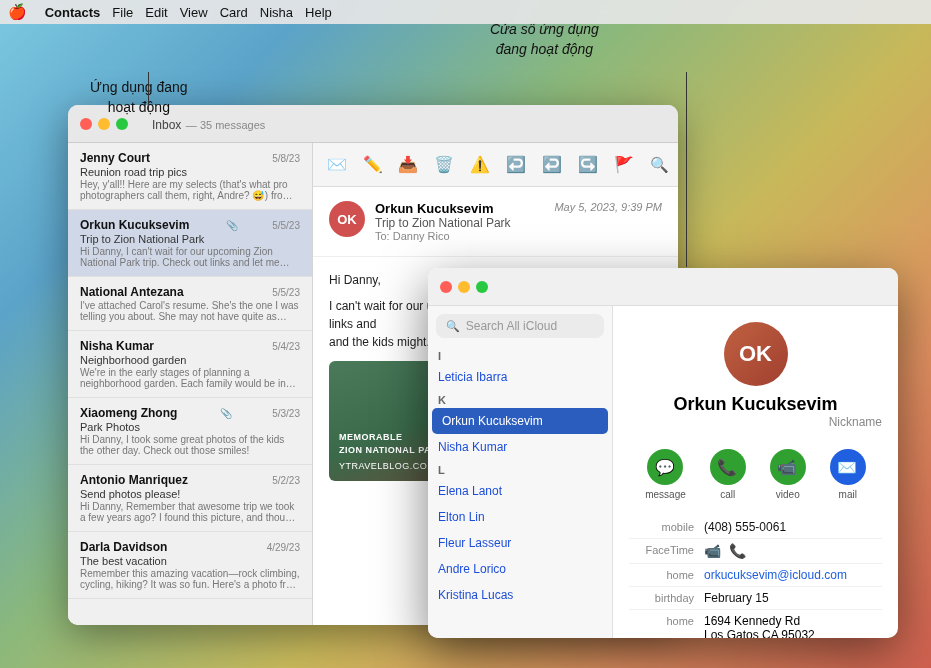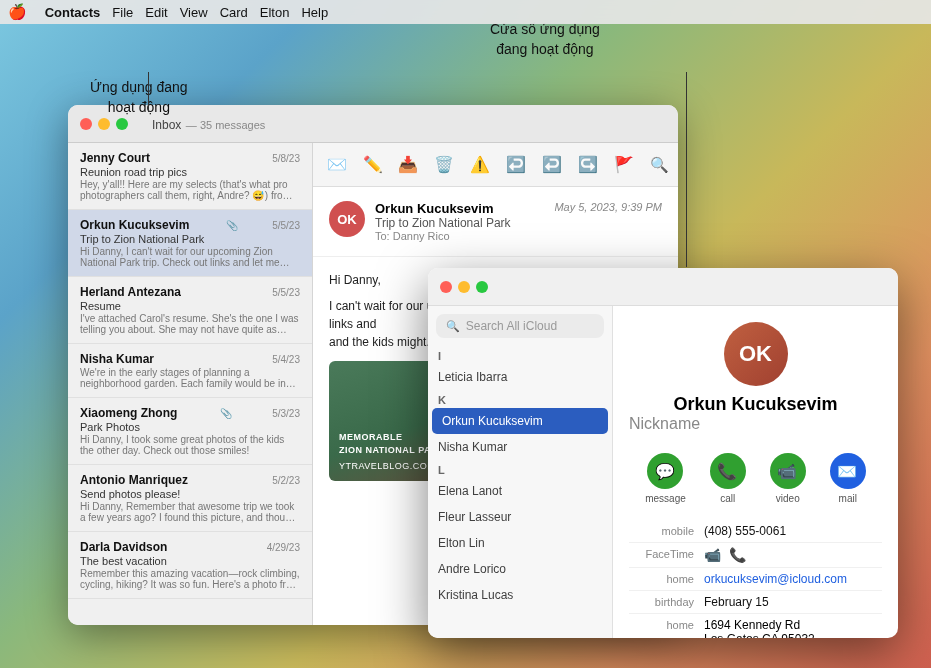--- a/index.html
+++ b/index.html
@@ -299,21 +299,21 @@
     }
     .contacts-section-label {
       font-size: 11px;
       font-weight: 700;
       color: #666;
       padding: 4px 10px 2px;
     }
     .contact-list-item {
       padding: 6px 10px;
       font-size: 12px;
-      color: #404040;
+      color: #1d4ed8;
       cursor: pointer;
     }
     .contact-list-item.selected {
       background: #2b5dbf;
       color: white;
       border-radius: 5px;
       margin: 0 4px;
     }
 
     
@@ -340,23 +340,23 @@
       font-size: 22px;
       font-weight: 600;
     }
     .contact-detail-name {
       font-size: 18px;
       font-weight: 600;
       text-align: center;
       width: 100%;
     }
     .contact-detail-nickname {
-      font-size: 16px;
+      font-size: 12px;
       color: #888;
-      text-align: left;
+      text-align: right;
       width: 100%;
     }
     .contact-actions {
       display: flex;
       justify-content: center;
       gap: 24px;
       padding: 10px 16px;
     }
     .contact-action-btn {
       display: flex;
@@ -416,35 +416,35 @@
     }
   </style>
 </head>
 <body>
 
 <div class="annotation" style="top:30px; left:90px; text-align:center;margin-top:48px;">
   <span style="white-space:pre-line; font-size:14px; font-weight:500;">Ứng dụng đang
 hoạt động</span>
 </div>
 <div class="annotation" style="top:20px; left:490px; text-align:center;">
-  <span style="white-space:pre-line; font-size:14px; font-weight:500;">Cửa sổ ứng dụng
+  <span style="white-space:pre-line; font-size:14px; font-weight:500;font-style:italic;">Cửa sổ ứng dụng
 đang hoạt động</span>
 </div>
 
 <div style="position:absolute; top:72px; left:148px; width:1px; height:40px; background:#333; z-index:100;"></div>
 <div style="position:absolute; top:72px; left:686px; width:1px; height:195px; background:#333; z-index:100;"></div>
 
 <div class="menubar">
   <span class="menubar-apple">🍎</span>
   <span class="menubar-item active">Contacts</span>
   <span class="menubar-item">File</span>
   <span class="menubar-item">Edit</span>
   <span class="menubar-item">View</span>
   <span class="menubar-item">Card</span>
-  <span class="menubar-item">Elton</span>
+  <span class="menubar-item">Nisha</span>
   <span class="menubar-item">Help</span>
 </div>
 
 <div class="mail-window">
   <div class="mail-titlebar">
     <div class="traffic-lights">
       <div class="traffic-light tl-red"></div>
       <div class="traffic-light tl-yellow"></div>
       <div class="traffic-light tl-green"></div>
     </div>
@@ -470,33 +470,33 @@
     <div class="msg-header">
       <span class="msg-sender">Orkun Kucuksevim</span>
       <span class="msg-attachment">📎</span>
       <span class="msg-date">5/5/23</span>
     </div>
     <div class="msg-subject">Trip to Zion National Park</div>
     <div class="msg-preview">Hi Danny, I can't wait for our upcoming Zion National Park trip. Check out links and let me know what you and the kids...</div>
   </div>
         <div class="mail-message-item">
     <div class="msg-header">
-      <span class="msg-sender">Herland Antezana</span>
+      <span class="msg-sender">National Antezana</span>
 
       <span class="msg-date">5/5/23</span>
     </div>
-    <div class="msg-subject">Resume</div>
     <div class="msg-preview">I've attached Carol's resume. She's the one I was telling you about. She may not have quite as much experience as you'r...</div>
   </div>
         <div class="mail-message-item">
     <div class="msg-header">
       <span class="msg-sender">Nisha Kumar</span>
 
       <span class="msg-date">5/4/23</span>
     </div>
+    <div class="msg-subject">Neighborhood garden</div>
     <div class="msg-preview">We're in the early stages of planning a neighborhood garden. Each family would be in charge of a plot. Bring your own wat...</div>
   </div>
         <div class="mail-message-item">
     <div class="msg-header">
       <span class="msg-sender">Xiaomeng Zhong</span>
       <span class="msg-attachment">📎</span>
       <span class="msg-date">5/3/23</span>
     </div>
     <div class="msg-subject">Park Photos</div>
     <div class="msg-preview">Hi Danny, I took some great photos of the kids the other day. Check out those smiles!</div>
@@ -578,22 +578,22 @@
     </div>
 
     <div id="contacts-list-items">
         <div class="contacts-section-label">I</div>
         <div class="contact-list-item">Leticia Ibarra</div>
         <div class="contacts-section-label">K</div>
         <div class="contact-list-item selected">Orkun Kucuksevim</div>
         <div class="contact-list-item">Nisha Kumar</div>
         <div class="contacts-section-label">L</div>
         <div class="contact-list-item">Elena Lanot</div>
+        <div class="contact-list-item">Elton Lin</div>
         <div class="contact-list-item">Fleur Lasseur</div>
-        <div class="contact-list-item">Elton Lin</div>
         <div class="contact-list-item">Andre Lorico</div>
         <div class="contact-list-item">Kristina Lucas</div>
       </div>
   </div>
 
   <div class="contacts-detail-panel">
     <div class="contact-detail-header">
       <div style="width:100%; display:flex; flex-direction:column; align-items:center;">
         <div class="contact-detail-avatar">OK</div>
         <div class="contact-detail-name">Orkun Kucuksevim</div>

